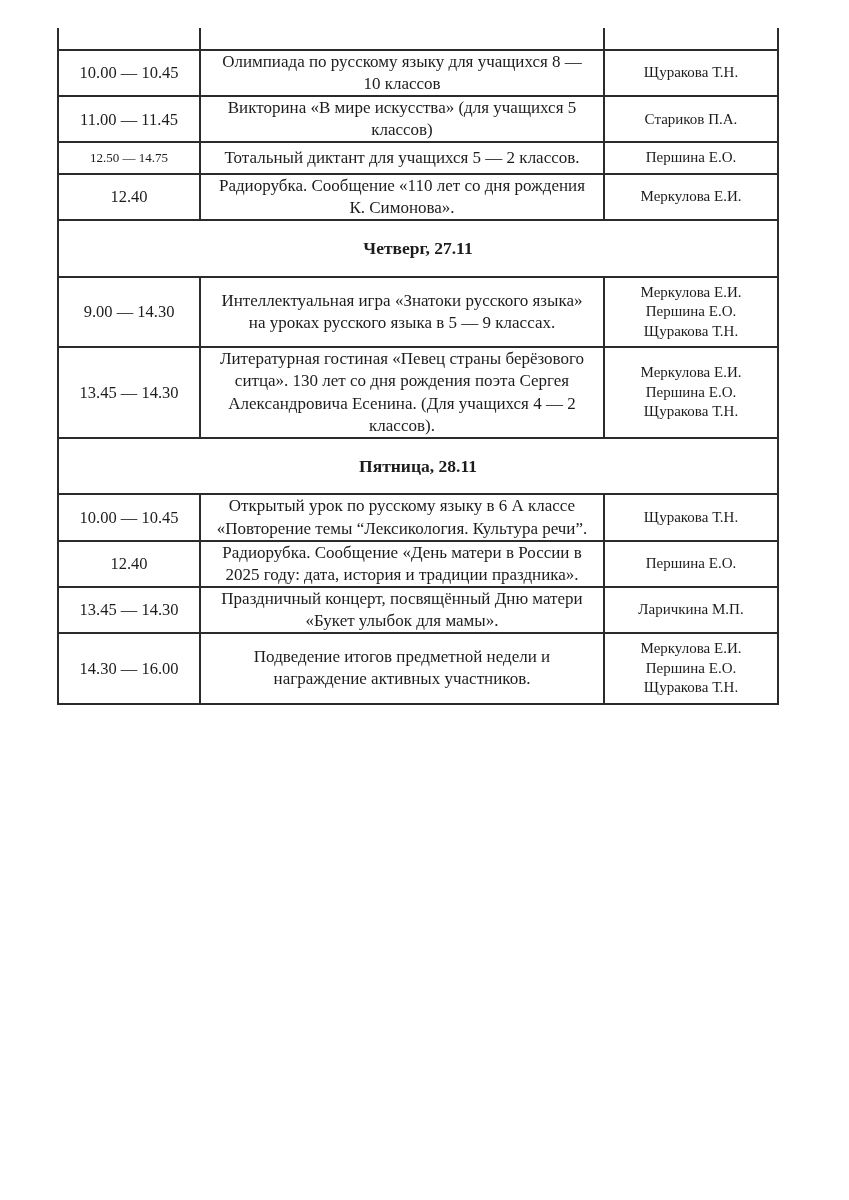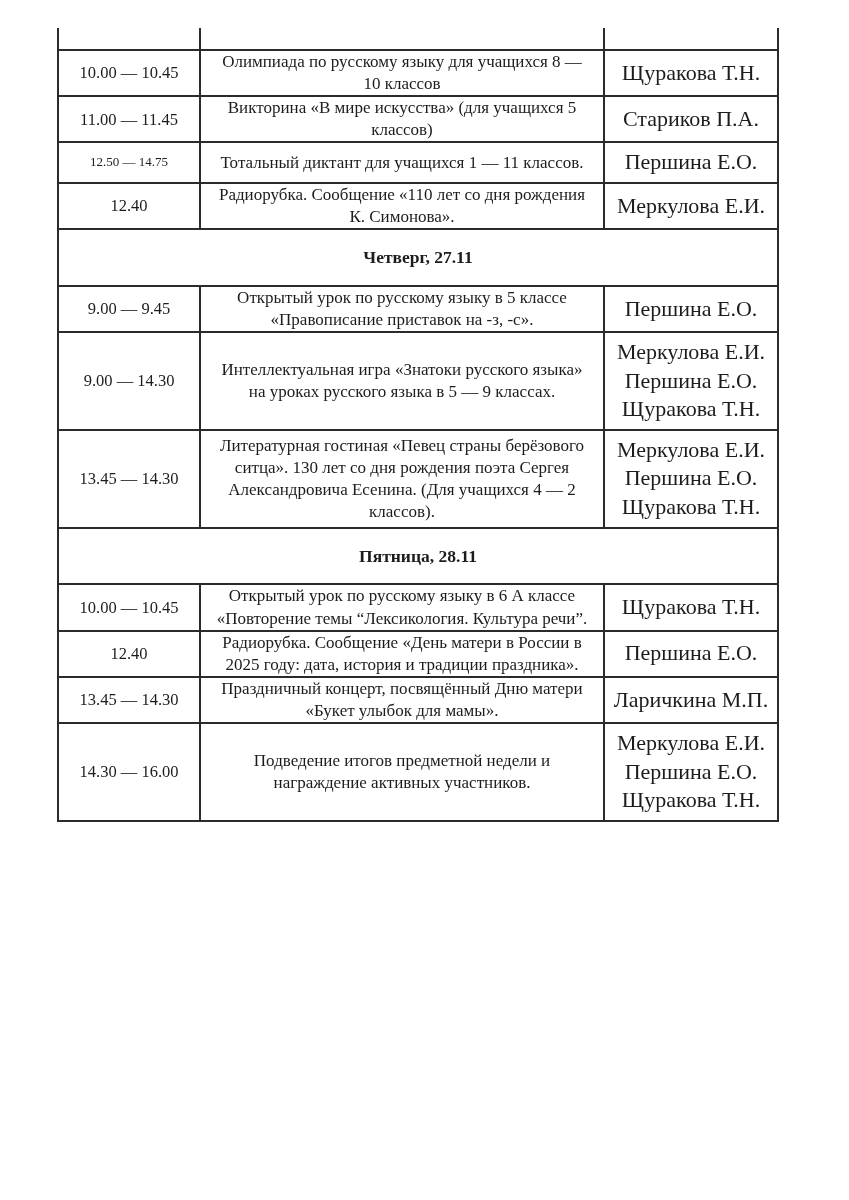--- a/index.html
+++ b/index.html
@@ -33,21 +33,21 @@
     padding: 5px 8px;
   }
   tr.partial-row td {
     border-top: none;
     height: 22px;
     padding: 0;
   }
   td.col-time { font-size: 16.5px; }
   td.col-time.small-time { font-size: 13px; }
   td.col-event { padding: 0 14px; }
-  td.col-staff { font-size: 22px; padding: 5px 4px; }
+  td.col-staff { font-size: 15px; padding: 5px 4px; }
   td.day-cell {
     font-weight: bold;
     font-size: 17.5px;
     padding: 16px 20px;
   }
 </style>
 </head>
 <body>
 
 <div class="page">
@@ -72,41 +72,34 @@
         </tr>
         <tr class="event-row">
           <td class="col-time">11.00 — 11.45</td>
           <td class="col-event">Викторина «В мире искусства» (для учащихся 5 классов)</td>
           <td class="col-staff">
             <div>Стариков П.А.</div>
           </td>
         </tr>
         <tr class="event-row">
           <td class="col-time small-time">12.50 — 14.75</td>
-          <td class="col-event">Тотальный диктант для учащихся 1 — 11 классов.</td>
+          <td class="col-event">Тотальный диктант для учащихся 5 — 2 классов.</td>
           <td class="col-staff">
             <div>Першина Е.О.</div>
           </td>
         </tr>
         <tr class="event-row">
           <td class="col-time">12.40</td>
           <td class="col-event">Радиорубка. Сообщение «110 лет со дня рождения К. Симонова».</td>
           <td class="col-staff">
             <div>Меркулова Е.И.</div>
           </td>
         </tr>
         <tr class="day-row">
           <td colspan="3" class="day-cell">Четверг, 27.11</td>
-        </tr>
-        <tr class="event-row">
-          <td class="col-time">9.00 — 9.45</td>
-          <td class="col-event">Открытый урок  по русскому языку в 5 классе «Правописание приставок на -з, -с».</td>
-          <td class="col-staff">
-            <div>Першина Е.О.</div>
-          </td>
         </tr>
         <tr class="event-row">
           <td class="col-time">9.00 — 14.30</td>
           <td class="col-event">Интеллектуальная игра «Знатоки русского языка» на уроках русского языка в 5 — 9 классах.</td>
           <td class="col-staff">
             <div>Меркулова Е.И.</div>
             <div>Першина Е.О.</div>
             <div>Щуракова Т.Н.</div>
           </td>
         </tr>

